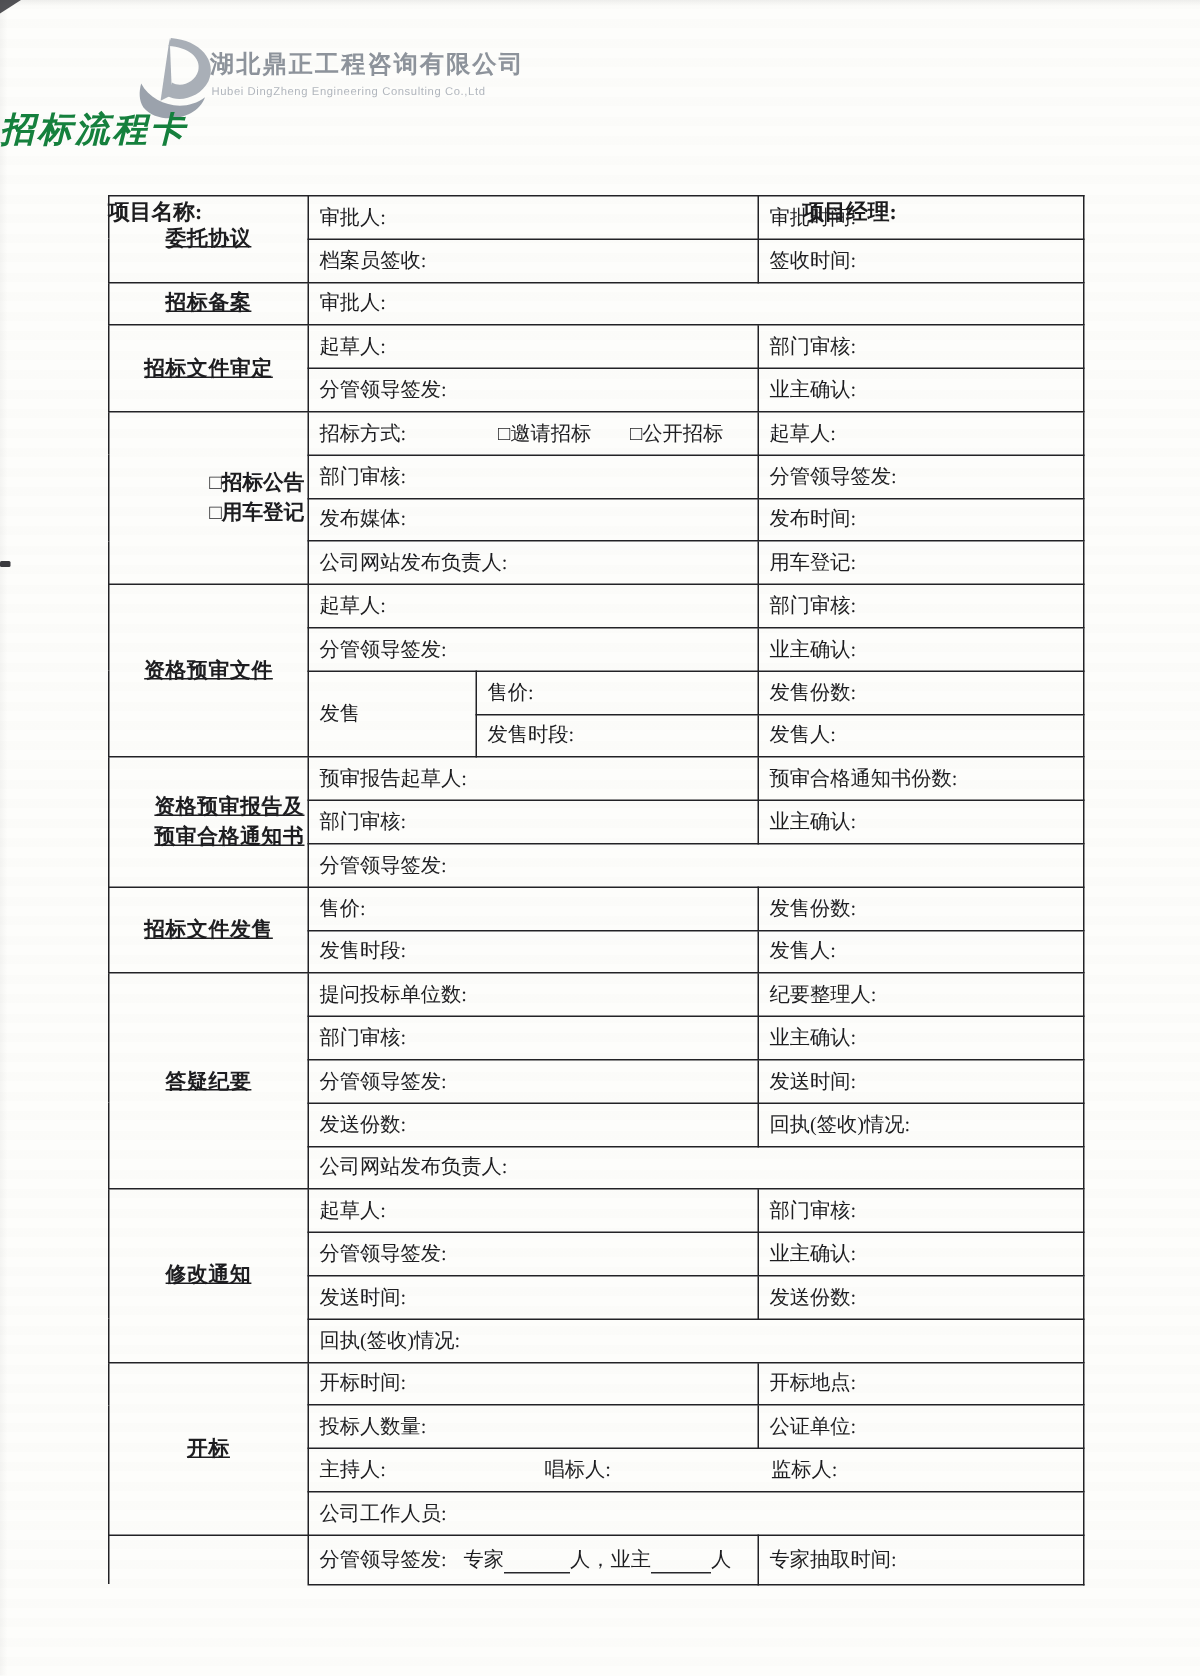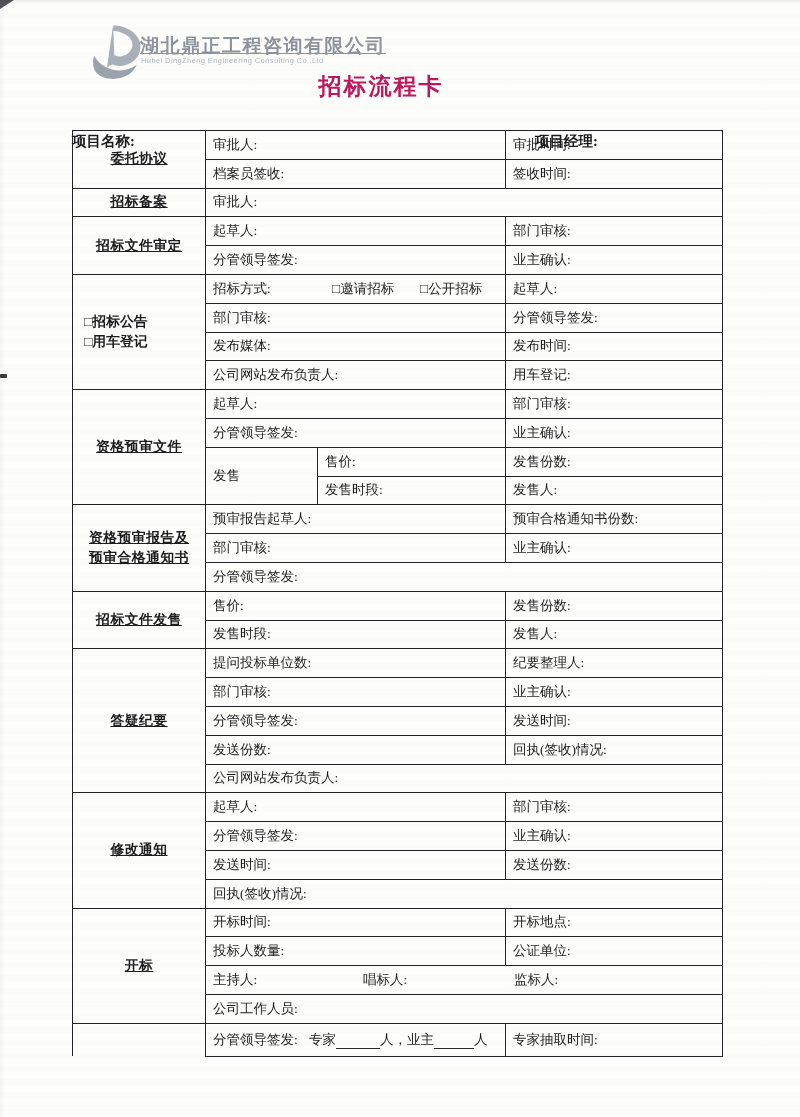--- a/index.html
+++ b/index.html
@@ -23,33 +23,32 @@
     border-top:9px solid rgba(40,40,45,.8);
     border-right:14px solid transparent;
   }
   .edge-dash{
     position:absolute;left:0;top:374px;width:7px;height:4px;
     background:#3a3a3e;border-radius:1px;
   }
   .logo{position:absolute;left:84px;top:20px;width:78px;height:76px;}
   .company-cn{
     position:absolute;left:140px;top:33px;
-    font-size:19px;font-weight:700;letter-spacing:1.5px;
+    font-size:16px;font-weight:700;letter-spacing:1.5px;
     color:#8d939b;
     font-family:"Liberation Sans","DejaVu Sans",sans-serif;
-    text-decoration:underline;
   }
   .company-en{
     position:absolute;left:141px;top:56px;
     font-size:7.5px;letter-spacing:.4px;color:#b1b6bd;
     font-family:"Liberation Sans","DejaVu Sans",sans-serif;
   }
   .doc-title{
     position:absolute;left:0;top:71px;width:762px;
-    text-align:center;font-size:23px;font-weight:700;letter-spacing:2px;color:#be185d;
+    font-size:23px;font-weight:700;letter-spacing:2px;color:#15803d;font-style:italic;
   }
   .hdr-label{position:absolute;top:104px;font-size:14.5px;font-weight:700;color:#1c1c1e;margin-top:28px;}
   .hdr-left{left:72px;}
   .hdr-right{left:535px;}
 
   table.form{
     position:absolute;left:72px;top:130px;
     border-collapse:collapse;table-layout:fixed;width:650px;
   }
   table.form td{
@@ -61,21 +60,21 @@
     white-space:nowrap;
     overflow:hidden;
     color:#1d1d20;
   }
   table.form td.sec{
     text-align:center;padding:0 2px;font-weight:700;font-size:13.8px;letter-spacing:.5px;text-decoration:underline;
   }
   table.form td.sec-left{
     text-align:left;padding:0 2px 0 11px;font-weight:700;font-size:13.8px;
   }
-  table.form td.sec-left div, table.form td.sec div{line-height:1.45;}
+  table.form td.sec-left div, table.form td.sec div{line-height:1.45;text-align:right;}
   table.form td.sub{font-weight:400;}
   table.form td.no-bottom{border-bottom:none;}
   .uline{
     display:inline-block;height:13px;
     border-bottom:1.4px solid #28282c;
     vertical-align:bottom;
   }
 </style>
 </head>
 <body>

